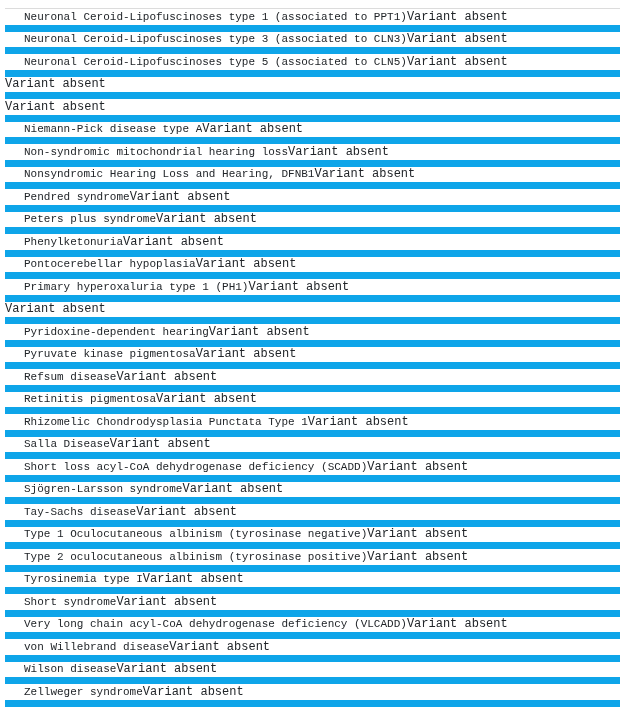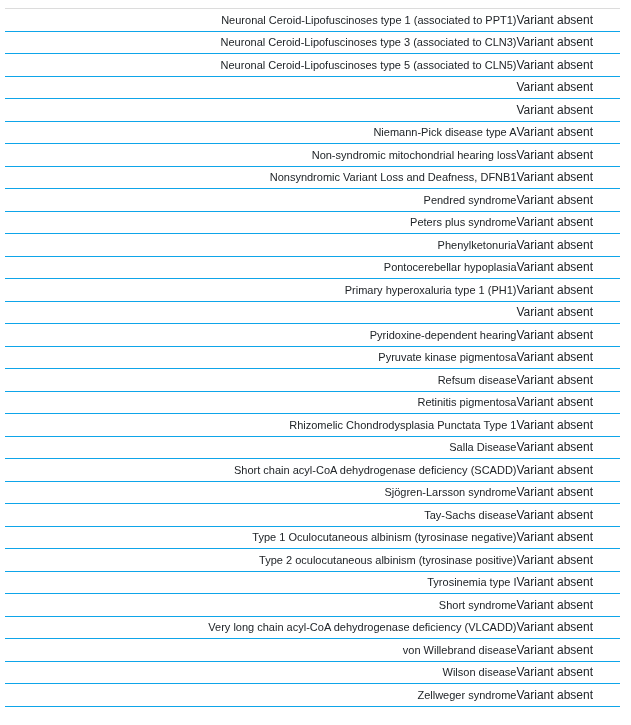--- a/index.html
+++ b/index.html
@@ -9,23 +9,24 @@
     font-family: "Liberation Sans", "DejaVu Sans", sans-serif;
   }
   .report-table {
     margin: 8px 11px 0 5px;
     width: 615px;
     border-top: 1px solid #dcdcdc;
   }
   .report-row {
     display: flex;
     align-items: center;
-    justify-content: flex-end;
+    justify-content: flex-start;
     height: 22.5px;
-    border-bottom: 1px solid #0ea5e9;
+    border-bottom: 7px solid #0ea5e9;
+    font-family: Liberation Mono, monospace;
   }
   .condition-name {
     font-size: 11px;
     color: #212529;
     padding-left: 19px;
     white-space: nowrap;
     overflow: hidden;
   }
   .status-value {
     font-size: 12px;
@@ -67,21 +68,21 @@
       <span class="condition-name">Niemann-Pick disease type A</span>
       <span class="status-value">Variant absent</span>
     </div>
 
     <div class="report-row">
       <span class="condition-name">Non-syndromic mitochondrial hearing loss</span>
       <span class="status-value">Variant absent</span>
     </div>
 
     <div class="report-row">
-      <span class="condition-name">Nonsyndromic Variant Loss and Deafness, DFNB1</span>
+      <span class="condition-name">Nonsyndromic Hearing Loss and Hearing, DFNB1</span>
       <span class="status-value">Variant absent</span>
     </div>
 
     <div class="report-row">
       <span class="condition-name">Pendred syndrome</span>
       <span class="status-value">Variant absent</span>
     </div>
 
     <div class="report-row">
       <span class="condition-name">Peters plus syndrome</span>
@@ -131,21 +132,21 @@
       <span class="condition-name">Rhizomelic Chondrodysplasia Punctata Type 1</span>
       <span class="status-value">Variant absent</span>
     </div>
 
     <div class="report-row">
       <span class="condition-name">Salla Disease</span>
       <span class="status-value">Variant absent</span>
     </div>
 
     <div class="report-row">
-      <span class="condition-name">Short chain acyl-CoA dehydrogenase deficiency (SCADD)</span>
+      <span class="condition-name">Short loss acyl-CoA dehydrogenase deficiency (SCADD)</span>
       <span class="status-value">Variant absent</span>
     </div>
 
     <div class="report-row">
       <span class="condition-name">Sjögren-Larsson syndrome</span>
       <span class="status-value">Variant absent</span>
     </div>
 
     <div class="report-row">
       <span class="condition-name">Tay-Sachs disease</span>

